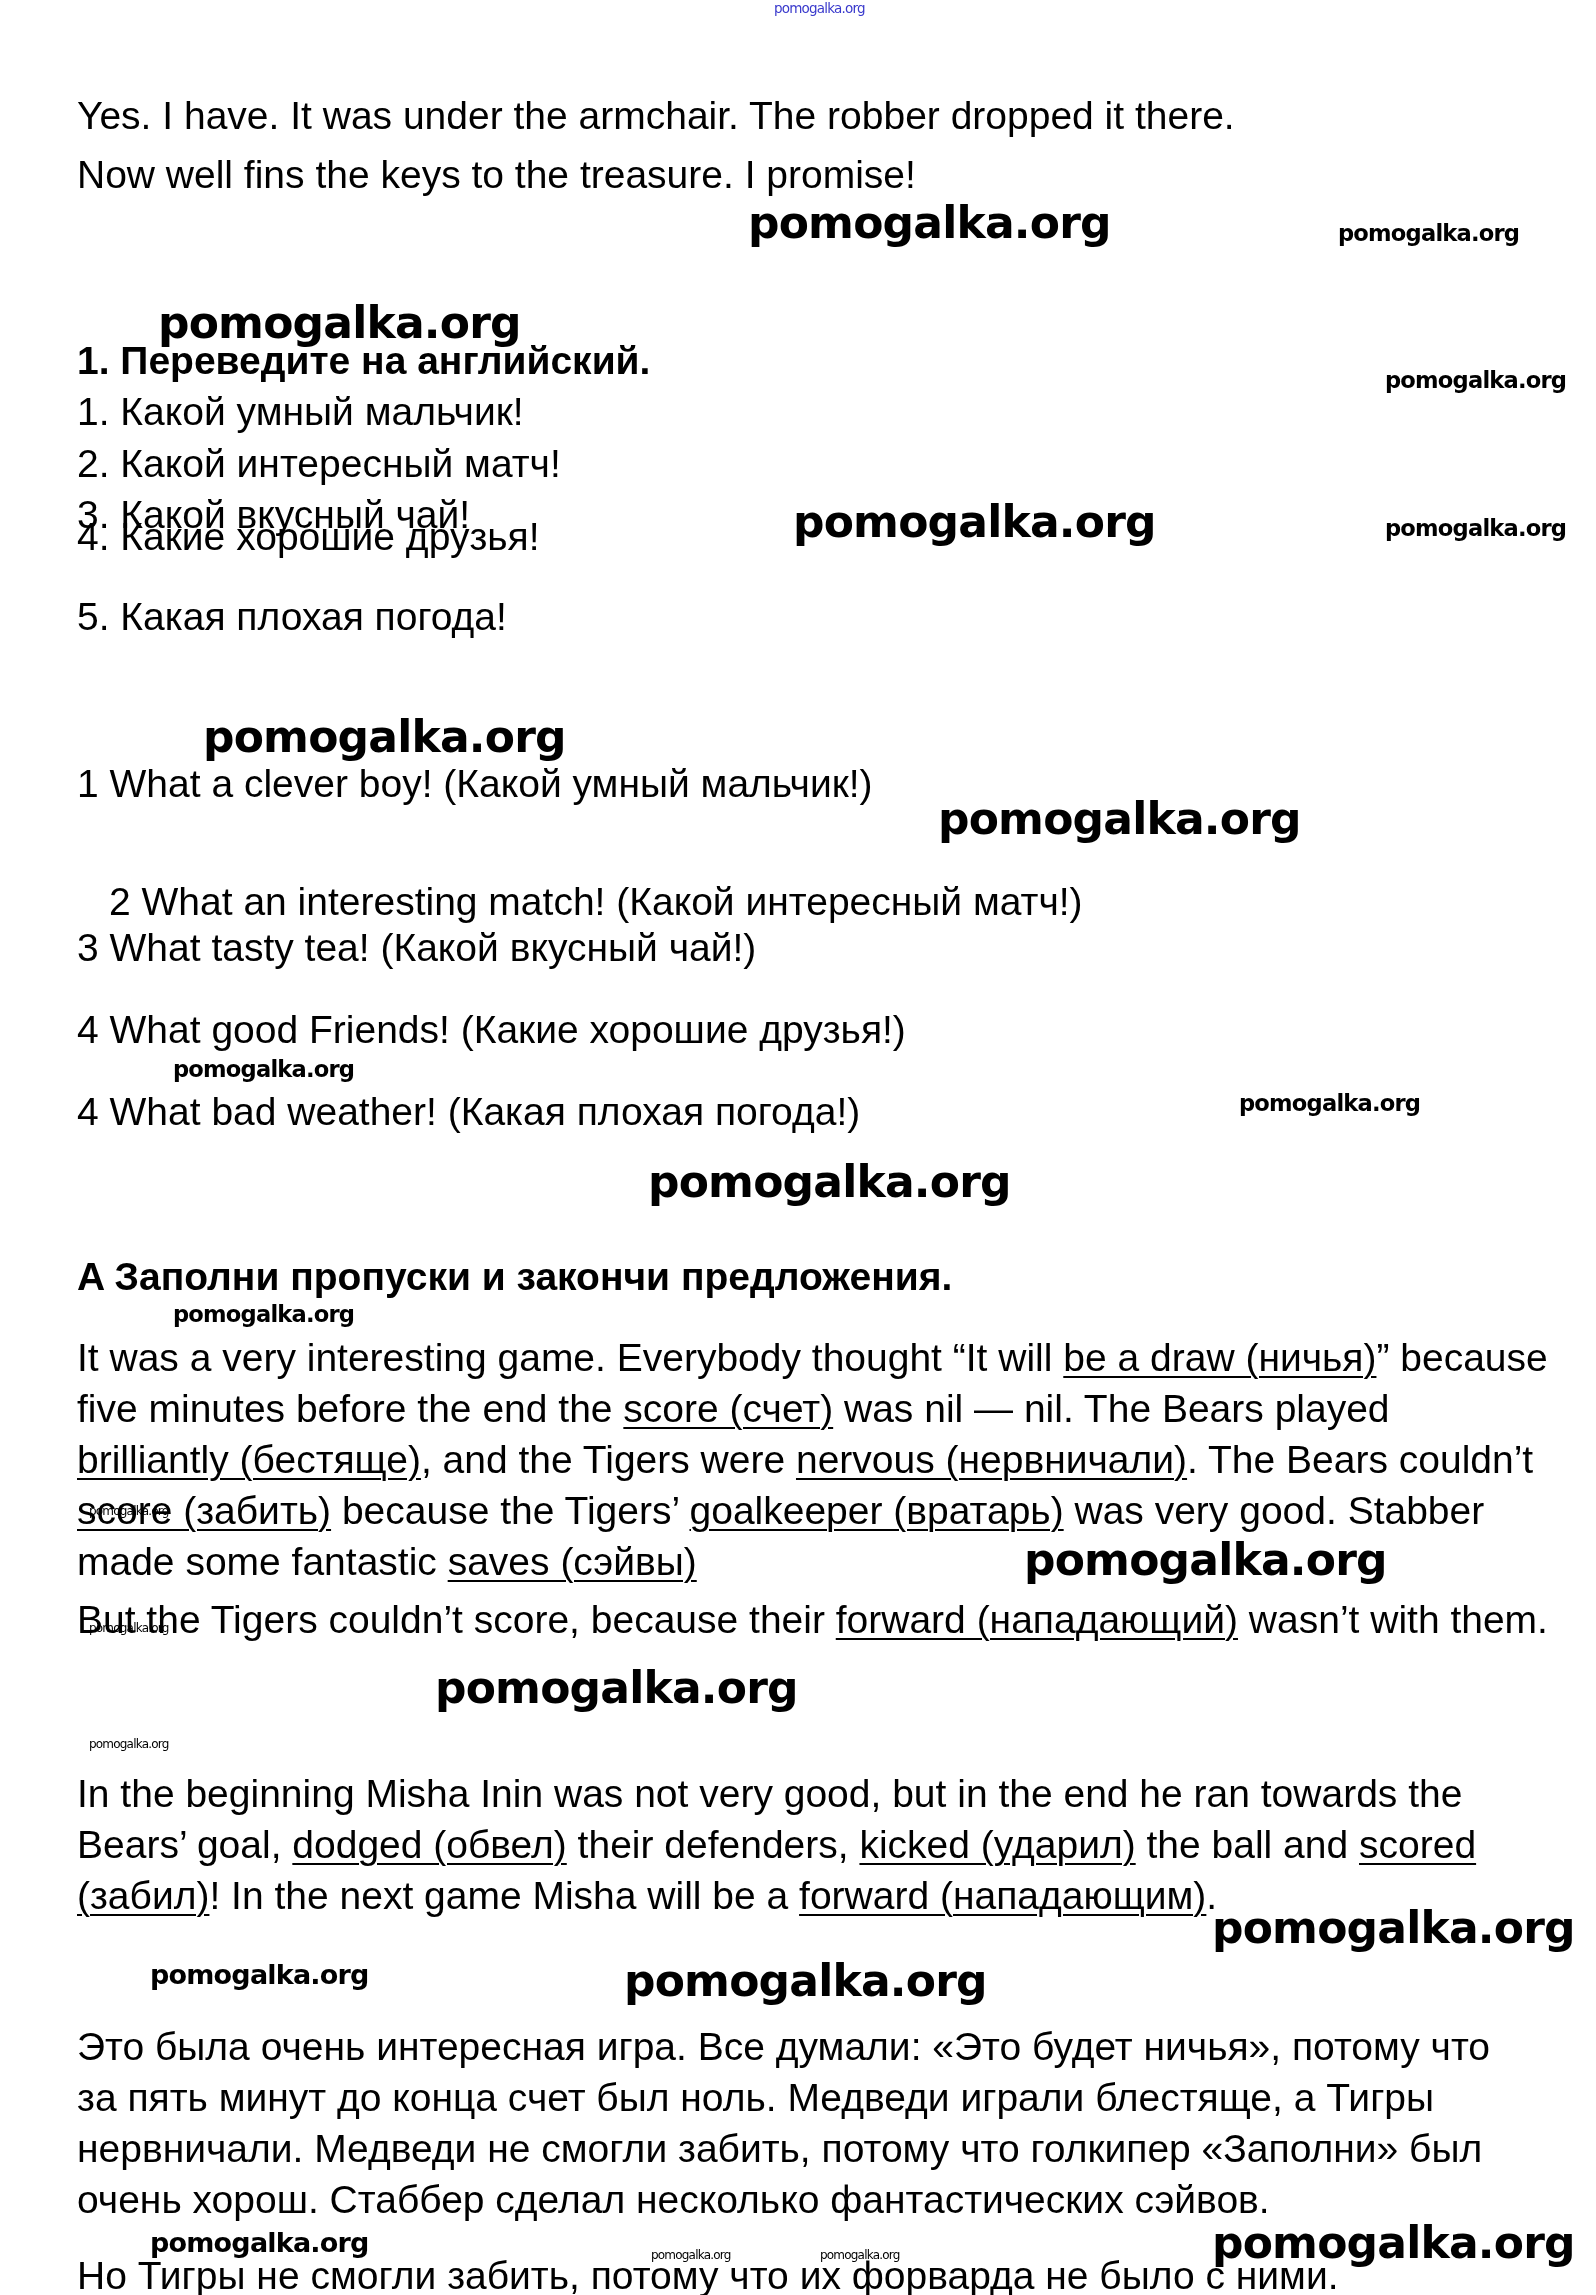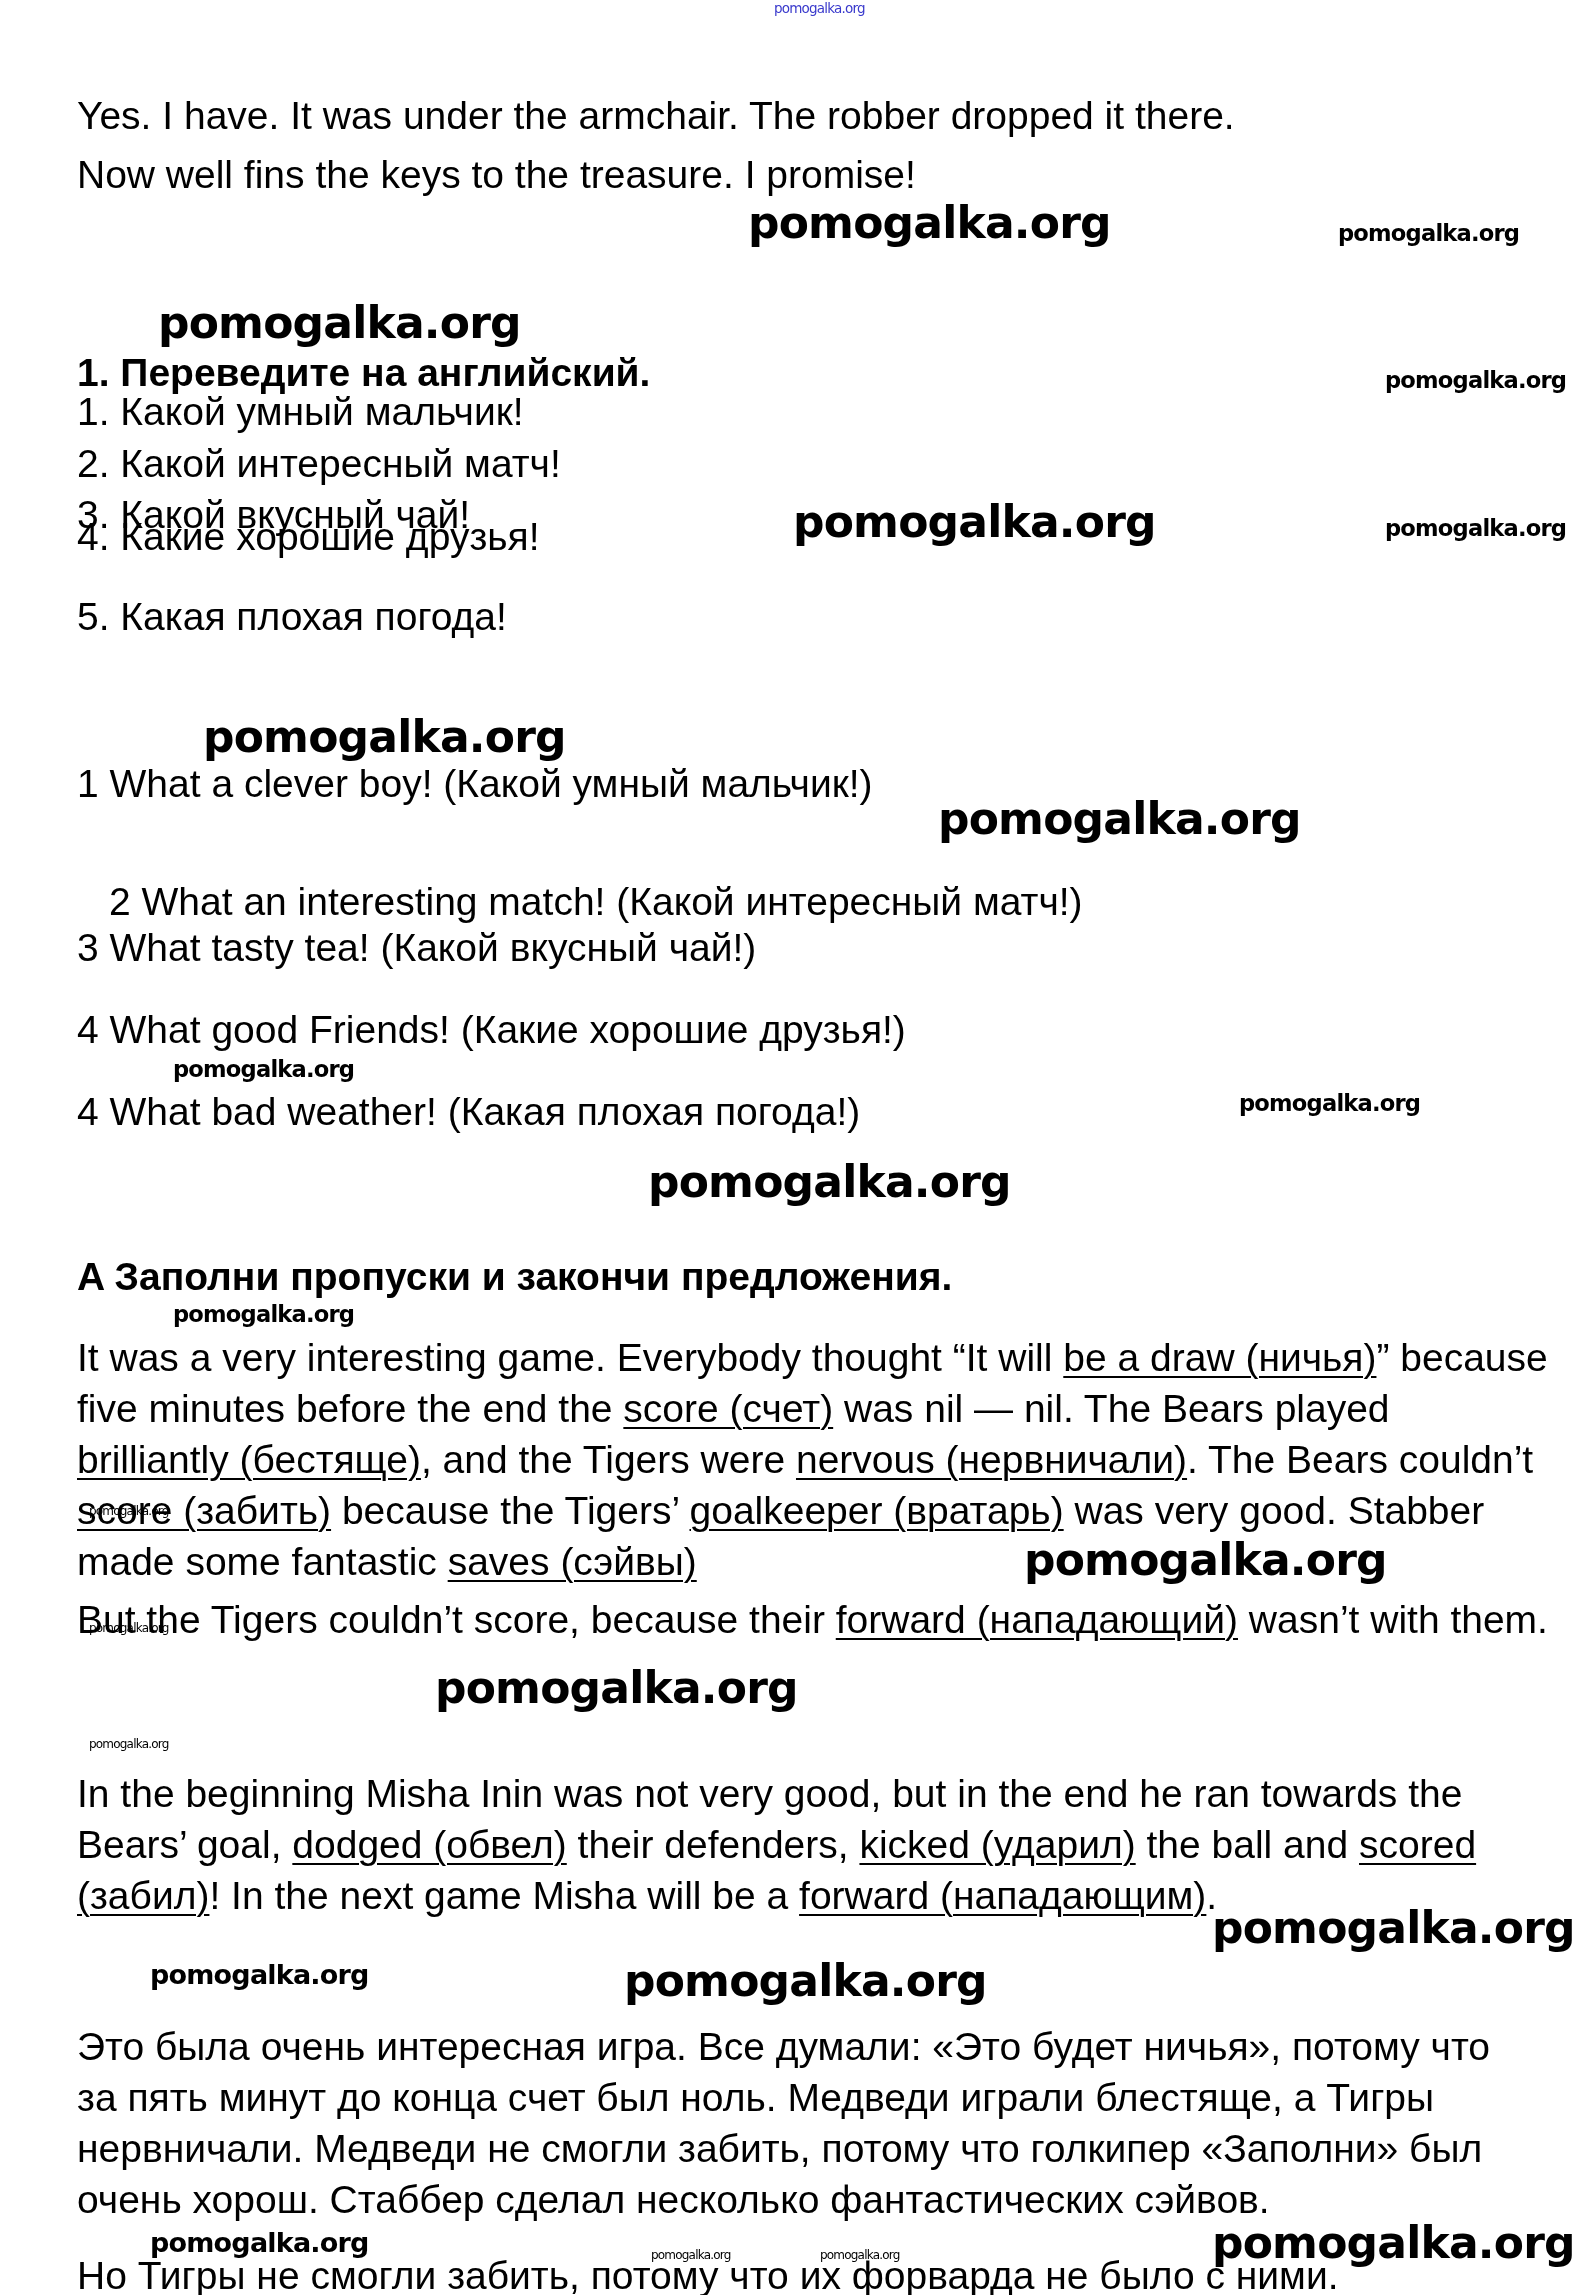--- a/index.html
+++ b/index.html
@@ -22,21 +22,21 @@
 
 <div class="wm wm-top">pomogalka.org</div>
 
 <div class="line serif" style="top:90px;">Yes. I have. It was under the armchair. The robber dropped it there.</div>
 <div class="line serif" style="top:149px;">Now well fins the keys to the treasure. I promise!</div>
 
 <div class="wm wm-xl" style="left:748px; top:197px;">pomogalka.org</div>
 <div class="wm wm-sm" style="left:1338px; top:220px;">pomogalka.org</div>
 <div class="wm wm-xl" style="left:158px; top:297px;">pomogalka.org</div>
 
-<div class="line serif bold" style="top:347px;">1. Переведите на английский.</div>
+<div class="line serif bold" style="top:335px;">1. Переведите на английский.</div>
 <div class="wm wm-sm" style="left:1385px; top:367px;">pomogalka.org</div>
 <div class="line serif" style="top:386px;">1. Какой умный мальчик!</div>
 <div class="line serif" style="top:438px;">2. Какой интересный матч!</div>
 <div class="line serif" style="top:489px;">3. Какой вкусный чай!</div>
 <div class="wm wm-xl" style="left:793px; top:496px;">pomogalka.org</div>
 <div class="wm wm-sm" style="left:1385px; top:515px;">pomogalka.org</div>
 <div class="line serif" style="top:511px;">4. Какие хорошие друзья!</div>
 <div class="line serif" style="top:591px;">5. Какая плохая погода!</div>
 
 <div class="wm wm-xl" style="left:203px; top:711px;">pomogalka.org</div>

